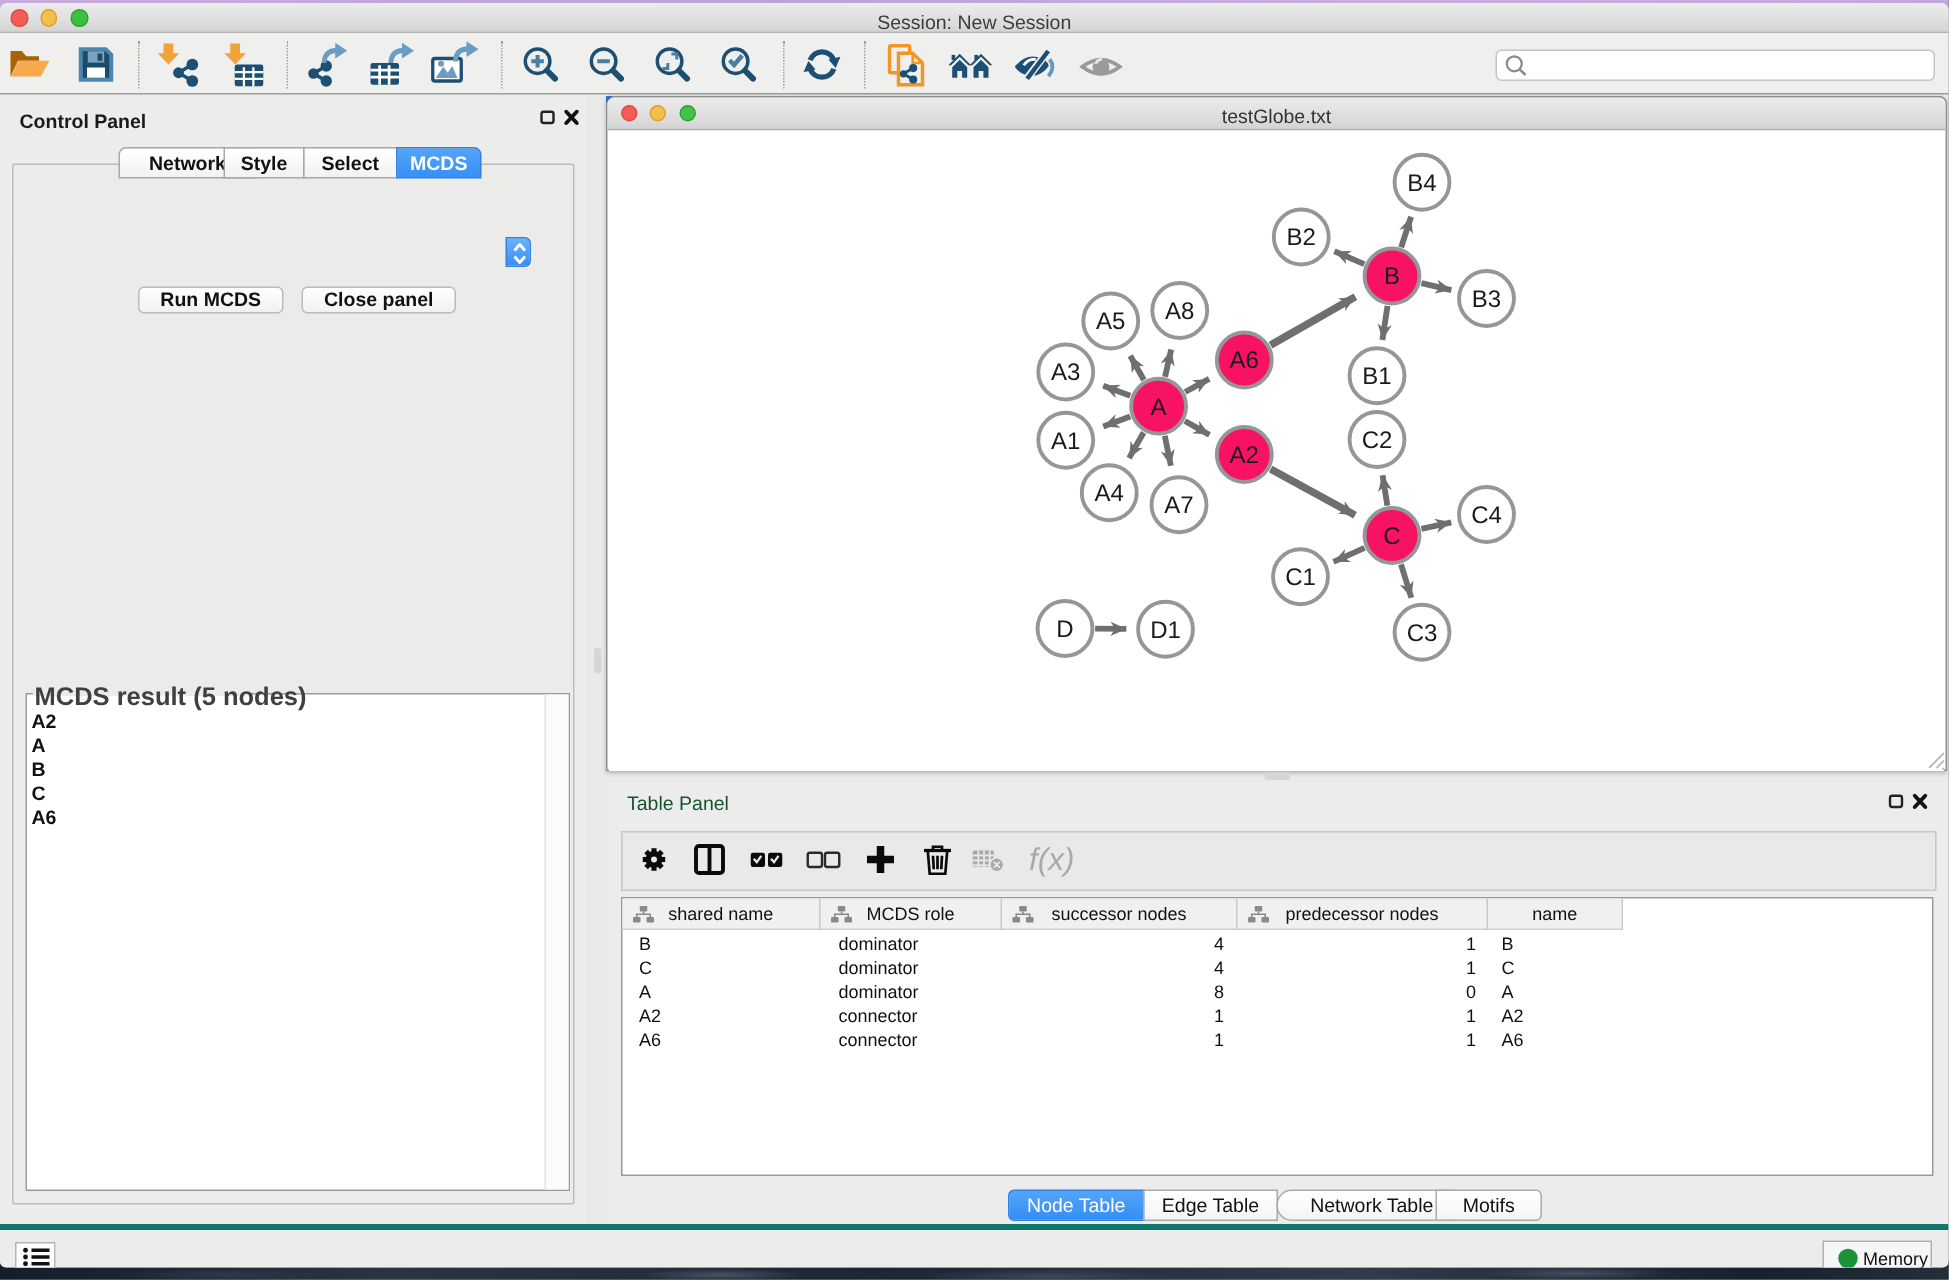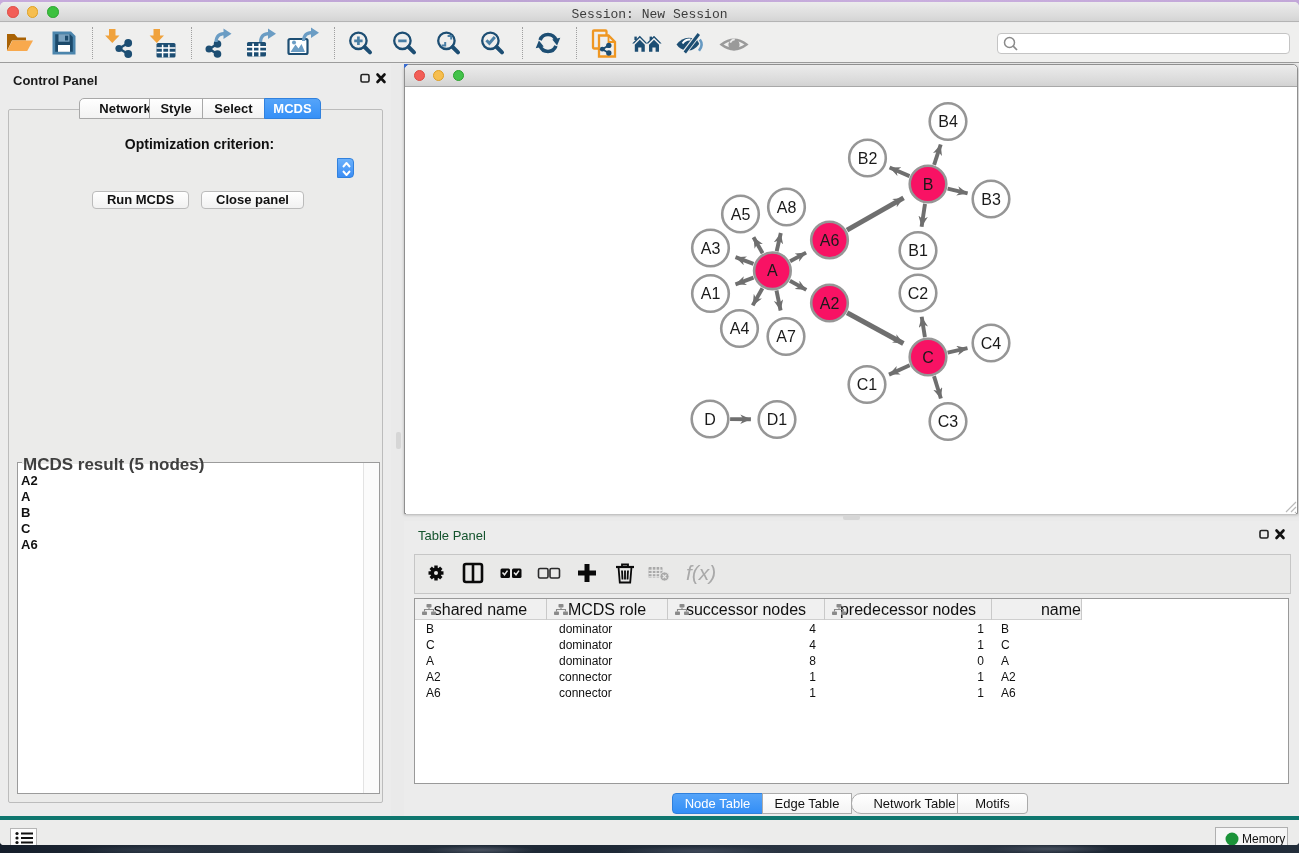--- a/index.html
+++ b/index.html
@@ -5,21 +5,21 @@
 html,body{width:1299px;height:853px;overflow:hidden;}
 body{font-family:"Liberation Sans",sans-serif;background:#1a2330;}
 #page{position:absolute;left:0;top:0;width:1299px;height:853px;}
 .abs{position:absolute;}
 #wallTop{left:0;top:0;width:1299px;height:30px;background:linear-gradient(90deg,#c7abdc,#bda4d4 40%,#c9aede 70%,#c2a7d8);}
 #wallBot{left:0;top:840px;width:1299px;height:13px;background:radial-gradient(ellipse 80px 6px at 480px 10px,#4a5260 0%,transparent 70%),radial-gradient(ellipse 120px 7px at 700px 11px,#3d4757 0%,transparent 70%),radial-gradient(ellipse 90px 6px at 1050px 9px,#454e5c 0%,transparent 70%),radial-gradient(ellipse 100px 6px at 150px 10px,#2e3947 0%,transparent 70%),linear-gradient(90deg,#141d2a,#2a3542 20%,#1c2734 45%,#313b49 70%,#18222e 90%,#232e3b);}
 #win{left:0;top:2px;width:1299px;height:843px;background:#ececec;border-radius:5px 5px 4px 4px;overflow:hidden;}
 
 #titlebar{left:0;top:0;width:1299px;height:20px;background:linear-gradient(#ececec,#dcdcdc 70%,#d4d4d4);border-bottom:1px solid #b4b4b4;}
 .tl{width:11.5px;height:11.5px;border-radius:50%;top:4.2px;}
-#title{top:4.5px;width:1299px;text-align:center;font-size:13px;color:#3c3c3c;font-family:Liberation Mono, monospace;}
+#title{top:4.5px;width:1299px;text-align:center;font-size:13px;color:#3c3c3c;}
 
 #toolbar{left:0;top:21px;width:1299px;height:40px;background:#efefee;border-bottom:1px solid #9c9c9c;}
 .sep{top:4px;height:32px;width:0;border-left:1px dotted #9f9f9f;}
 #search{left:997px;top:9.5px;width:293px;height:21px;background:#fff;border:1px solid #c4c4c4;border-radius:4px;}
 
 #cp{left:0;top:62px;width:391px;height:753px;background:#ececec;font-weight:bold;}
 #cpTitle{left:13px;top:9px;font-size:13px;color:#1a1a1a;}
 #cpBox{left:8px;top:45px;width:375px;height:694px;border:1px solid #bcbcbc;background:#ebebea;border-radius:2px;}
 .tabrow{top:34px;height:21px;}
 .tab{position:absolute;top:0;height:21px;border:1px solid #a8a8a8;background:linear-gradient(#ffffff,#f2f2f2);color:#111;font-size:13px;text-align:center;line-height:19px;}
@@ -40,21 +40,21 @@
 #nw{left:404px;top:62px;width:894px;height:450px;background:#fff;border:1px solid #8f8f8f;border-radius:5px 5px 0 0;box-shadow:0 1px 3px rgba(0,0,0,.25);}
 #nwTitle{left:0;top:0;width:892px;height:22px;background:linear-gradient(#ececec,#dadada 75%,#d2d2d2);border-bottom:1px solid #a8a8a8;border-radius:5px 5px 0 0;}
 #nwName{top:5px;width:892px;text-align:center;font-size:13px;color:#333;}
 #canvas{left:1px;top:23px;width:890px;height:426px;background:#fff;}
 
 #tp{left:404px;top:519px;width:895px;height:296px;background:#ececec;}
 #tpTitle{left:14px;top:7px;font-size:13px;color:#14532d;}
 #tpBar{left:10px;top:33px;width:877px;height:40px;background:#e9e9e8;border:1px solid #c6c6c6;}
 #tbl{left:10px;top:77px;width:875px;height:186px;background:#fff;border:1px solid #999;}
 #tblHead{left:0;top:0;width:666px;height:21px;background:#f0f0f0;border-bottom:1px solid #cfcfcf;}
-.hcol{position:absolute;top:0;height:21px;border-right:1px solid #c9c9c9;font-size:16px;color:#111;text-align:center;line-height:21px;}
+.hcol{position:absolute;top:0;height:21px;border-right:1px solid #c9c9c9;font-size:12px;color:#111;text-align:center;line-height:21px;}
 .trow{position:absolute;font-size:12px;color:#111;height:16px;line-height:16px;}
 .cell{position:absolute;}
 
 .btab{position:absolute;top:0;height:21px;border:1px solid #ababab;background:linear-gradient(#ffffff,#f4f4f4);font-size:13px;color:#111;text-align:center;line-height:19px;}
 .btabsel{background:linear-gradient(#55a4f9,#338ef6);color:#fff;border-color:#2f80dc;}
 
 #status{left:0;top:814px;width:1299px;height:29px;background:#ececeb;border-top:4px solid #0f766e;}
 #memBtn{left:1215px;top:7px;width:73px;height:22px;background:#f6f6f6;border:1px solid #b0b0b0;font-size:12px;color:#111;}
 #listBtn{left:10px;top:8px;width:27px;height:19px;background:#fdfdfd;border:1px solid #b5b5b5;}
 svg{position:absolute;overflow:visible;}
@@ -219,21 +219,20 @@
       <rect x="1" y="1.5" width="8" height="7.5" rx="1.5" fill="none" stroke="#222" stroke-width="1.6"></rect>
       <path d="M17.5,1.5 L24.5,9 M24.5,1.5 L17.5,9" stroke="#111" stroke-width="2.6" stroke-linecap="round"></path>
     </svg>
     <div class="abs" id="cpBox"></div>
     <div class="abs tabrow" style="left:79px;">
       <div class="tab" style="left:0;width:92px;border-radius:5px 0 0 0;">Network</div>
       <div class="tab" style="left:70px;width:54px;">Style</div>
       <div class="tab" style="left:123px;width:63px;">Select</div>
       <div class="tab tabsel" style="left:185px;width:57px;border-radius:0 5px 0 0;">MCDS</div>
     </div>
-    <div class="abs" id="optLabel">Optimization criterion:</div>
     <div class="abs" id="comboBtn">
           <svg width="17" height="20" style="left:0;top:0;">
       <path d="M5,8 L8.5,4 L12,8" fill="none" stroke="#fff" stroke-width="1.9" stroke-linejoin="round"></path>
       <path d="M5,12 L8.5,16 L12,12" fill="none" stroke="#fff" stroke-width="1.9" stroke-linejoin="round"></path>
     </svg>
         </div>
     <div class="btn" style="left:92px;top:127px;width:97px;">Run MCDS</div>
     <div class="btn" style="left:201px;top:127px;width:103px;">Close panel</div>
     <div class="abs" id="mcdsBox"></div>
     <div class="abs" id="sbTrack"></div>
@@ -243,20 +242,21 @@
   </div>
   <div class="abs" id="mdi"></div>
   <div class="abs" id="nw">
     <svg width="6" height="6" style="left:-1px;top:-1px;z-index:5;">
           <path d="M0,0 L4.5,0 L0,4.5 Z" fill="#3a6cd0"></path>
         </svg>
     <div class="abs" id="nwTitle">
       <div class="abs tl" style="left:8.5px;top:4.5px;width:11.6px;height:11.6px;background:#f25e57;border:0.5px solid #de4a42;"></div>
       <div class="abs tl" style="left:27.5px;top:4.5px;width:11.6px;height:11.6px;background:#f6be4f;border:0.5px solid #dfa023;"></div>
       <div class="abs tl" style="left:47.5px;top:4.5px;width:11.6px;height:11.6px;background:#43c24a;border:0.5px solid #2aa32e;"></div>
+      <div class="abs" id="nwName">testGlobe.txt</div>
     </div>
     <div class="abs" id="canvas">
       <svg width="890" height="422" viewBox="0 0 890 422">
         <defs>
           <marker id="ah" markerUnits="userSpaceOnUse" markerWidth="12" markerHeight="10" refX="10.6" refY="4.75" orient="auto">
             <path d="M0,0 L10.6,4.75 L0,9.5 L3.1,4.75 Z" fill="#6f6f6f"></path>
           </marker>
         </defs>
         <g stroke="#6f6f6f">
 <line x1="347.5" y1="189.7" x2="329.5" y2="196.3" stroke-width="3.9" marker-end="url(#ah)"></line>
@@ -421,21 +421,21 @@
             </svg>
         <div class="hcol" style="left:410px;width:167px;text-align:center;">predecessor nodes</div>
         <svg width="14" height="12" style="left:417px;top:5px;">
               <g fill="#8a8a8a">
                 <rect x="4.5" y="0" width="5" height="3.6" rx="0.8"></rect>
                 <rect x="0" y="7.4" width="5" height="3.6" rx="0.8"></rect>
                 <rect x="9" y="7.4" width="5" height="3.6" rx="0.8"></rect>
                 <path d="M7,3.6 V5.5 M2.5,7.4 V5.5 H11.5 V7.4" stroke="#8a8a8a" stroke-width="1.1" fill="none"></path>
               </g>
             </svg>
-        <div class="hcol" style="left:577px;width:90px;text-align:right;">name</div>
+        <div class="hcol" style="left:577px;width:90px;">name</div>
       </div>
       <div class="trow" style="left:0;top:22px;width:680px;">
         <div class="cell" style="left:11px;">B</div>
         <div class="cell" style="left:144px;">dominator</div>
         <div class="cell" style="left:254px;width:147px;text-align:right;">4</div>
         <div class="cell" style="left:411px;width:158px;text-align:right;">1</div>
         <div class="cell" style="left:586px;">B</div>
       </div>
       <div class="trow" style="left:0;top:38px;width:680px;">
         <div class="cell" style="left:11px;">C</div>

